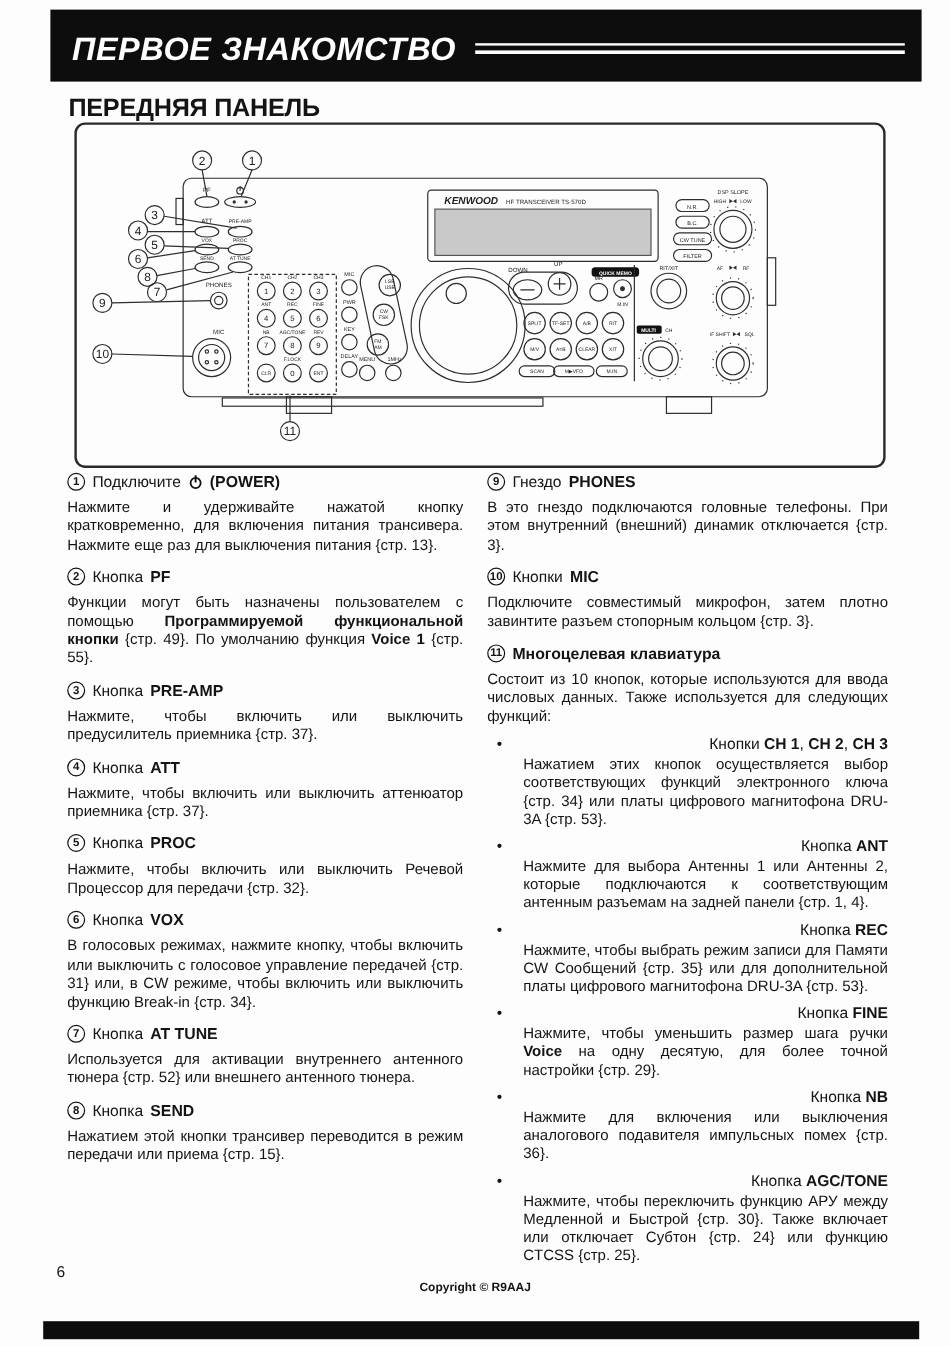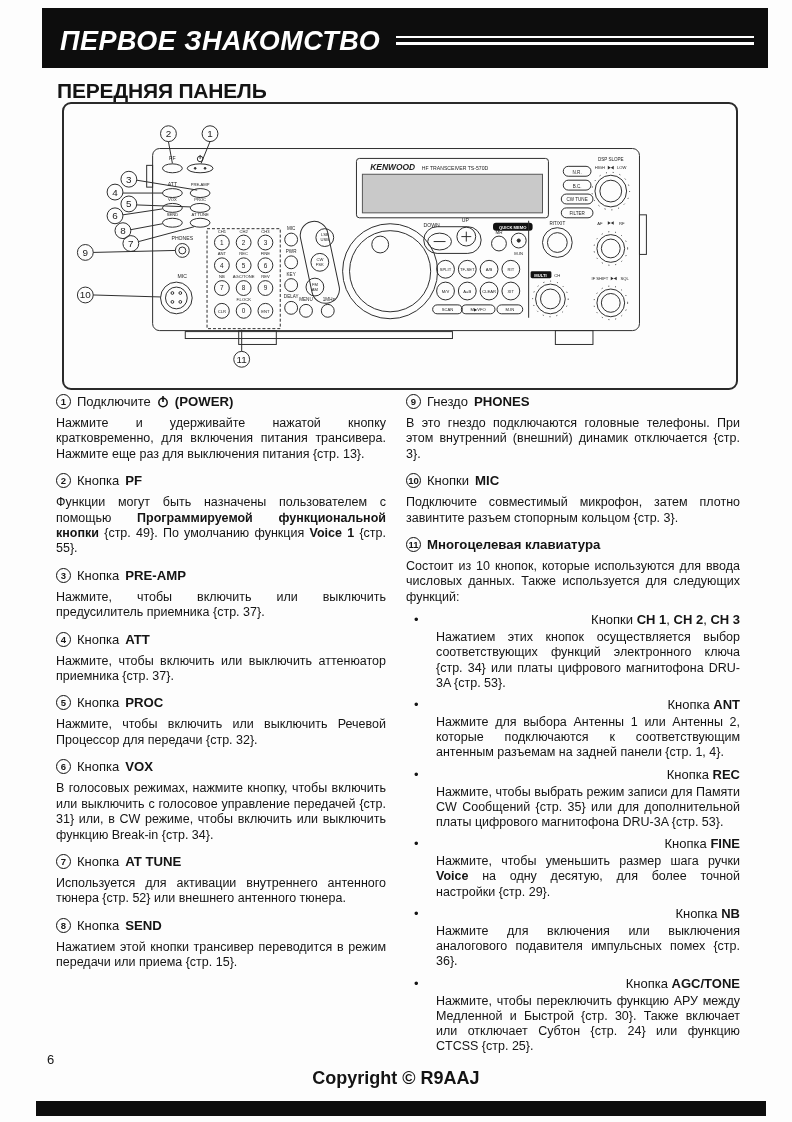--- a/index.html
+++ b/index.html
@@ -32,21 +32,21 @@
         display:inline-flex;align-items:center;justify-content:center;
         font-size:9.5px;font-weight:bold;box-sizing:border-box;}
   .bod{margin:0 0 0 0;font-size:12.5px;line-height:15.4px;text-align:justify;}
   .pwricon{display:inline-flex;width:12px;height:13px;align-items:center;}
   .bul{margin-bottom:6px;position:relative;padding-left:30px;}
   .bul .dot{position:absolute;left:8px;top:0;font-size:13px;}
   .bul .bh{font-size:13px;margin-bottom:3px;text-align:right;}
   .bul .bod{line-height:15.2px;}
   
   .pnum{position:absolute;left:47px;top:1052px;font-size:13px;}
-  .copy{position:absolute;left:0;right:0;top:1068px;text-align:center;font-size:18px;font-weight:bold;}
+  .copy{position:absolute;left:0;right:0;top:1068px;text-align:center;font-size:10px;font-weight:bold;}
   .botbar{position:absolute;left:36px;right:26px;top:1101px;height:15px;background:#0d0d0d;}
 </style>
 </head>
 <body>
 
 <div class="page">
 
   <div class="topbar">
     <h1>ПЕРВОЕ ЗНАКОМСТВО</h1>
     <div class="hrlines">

